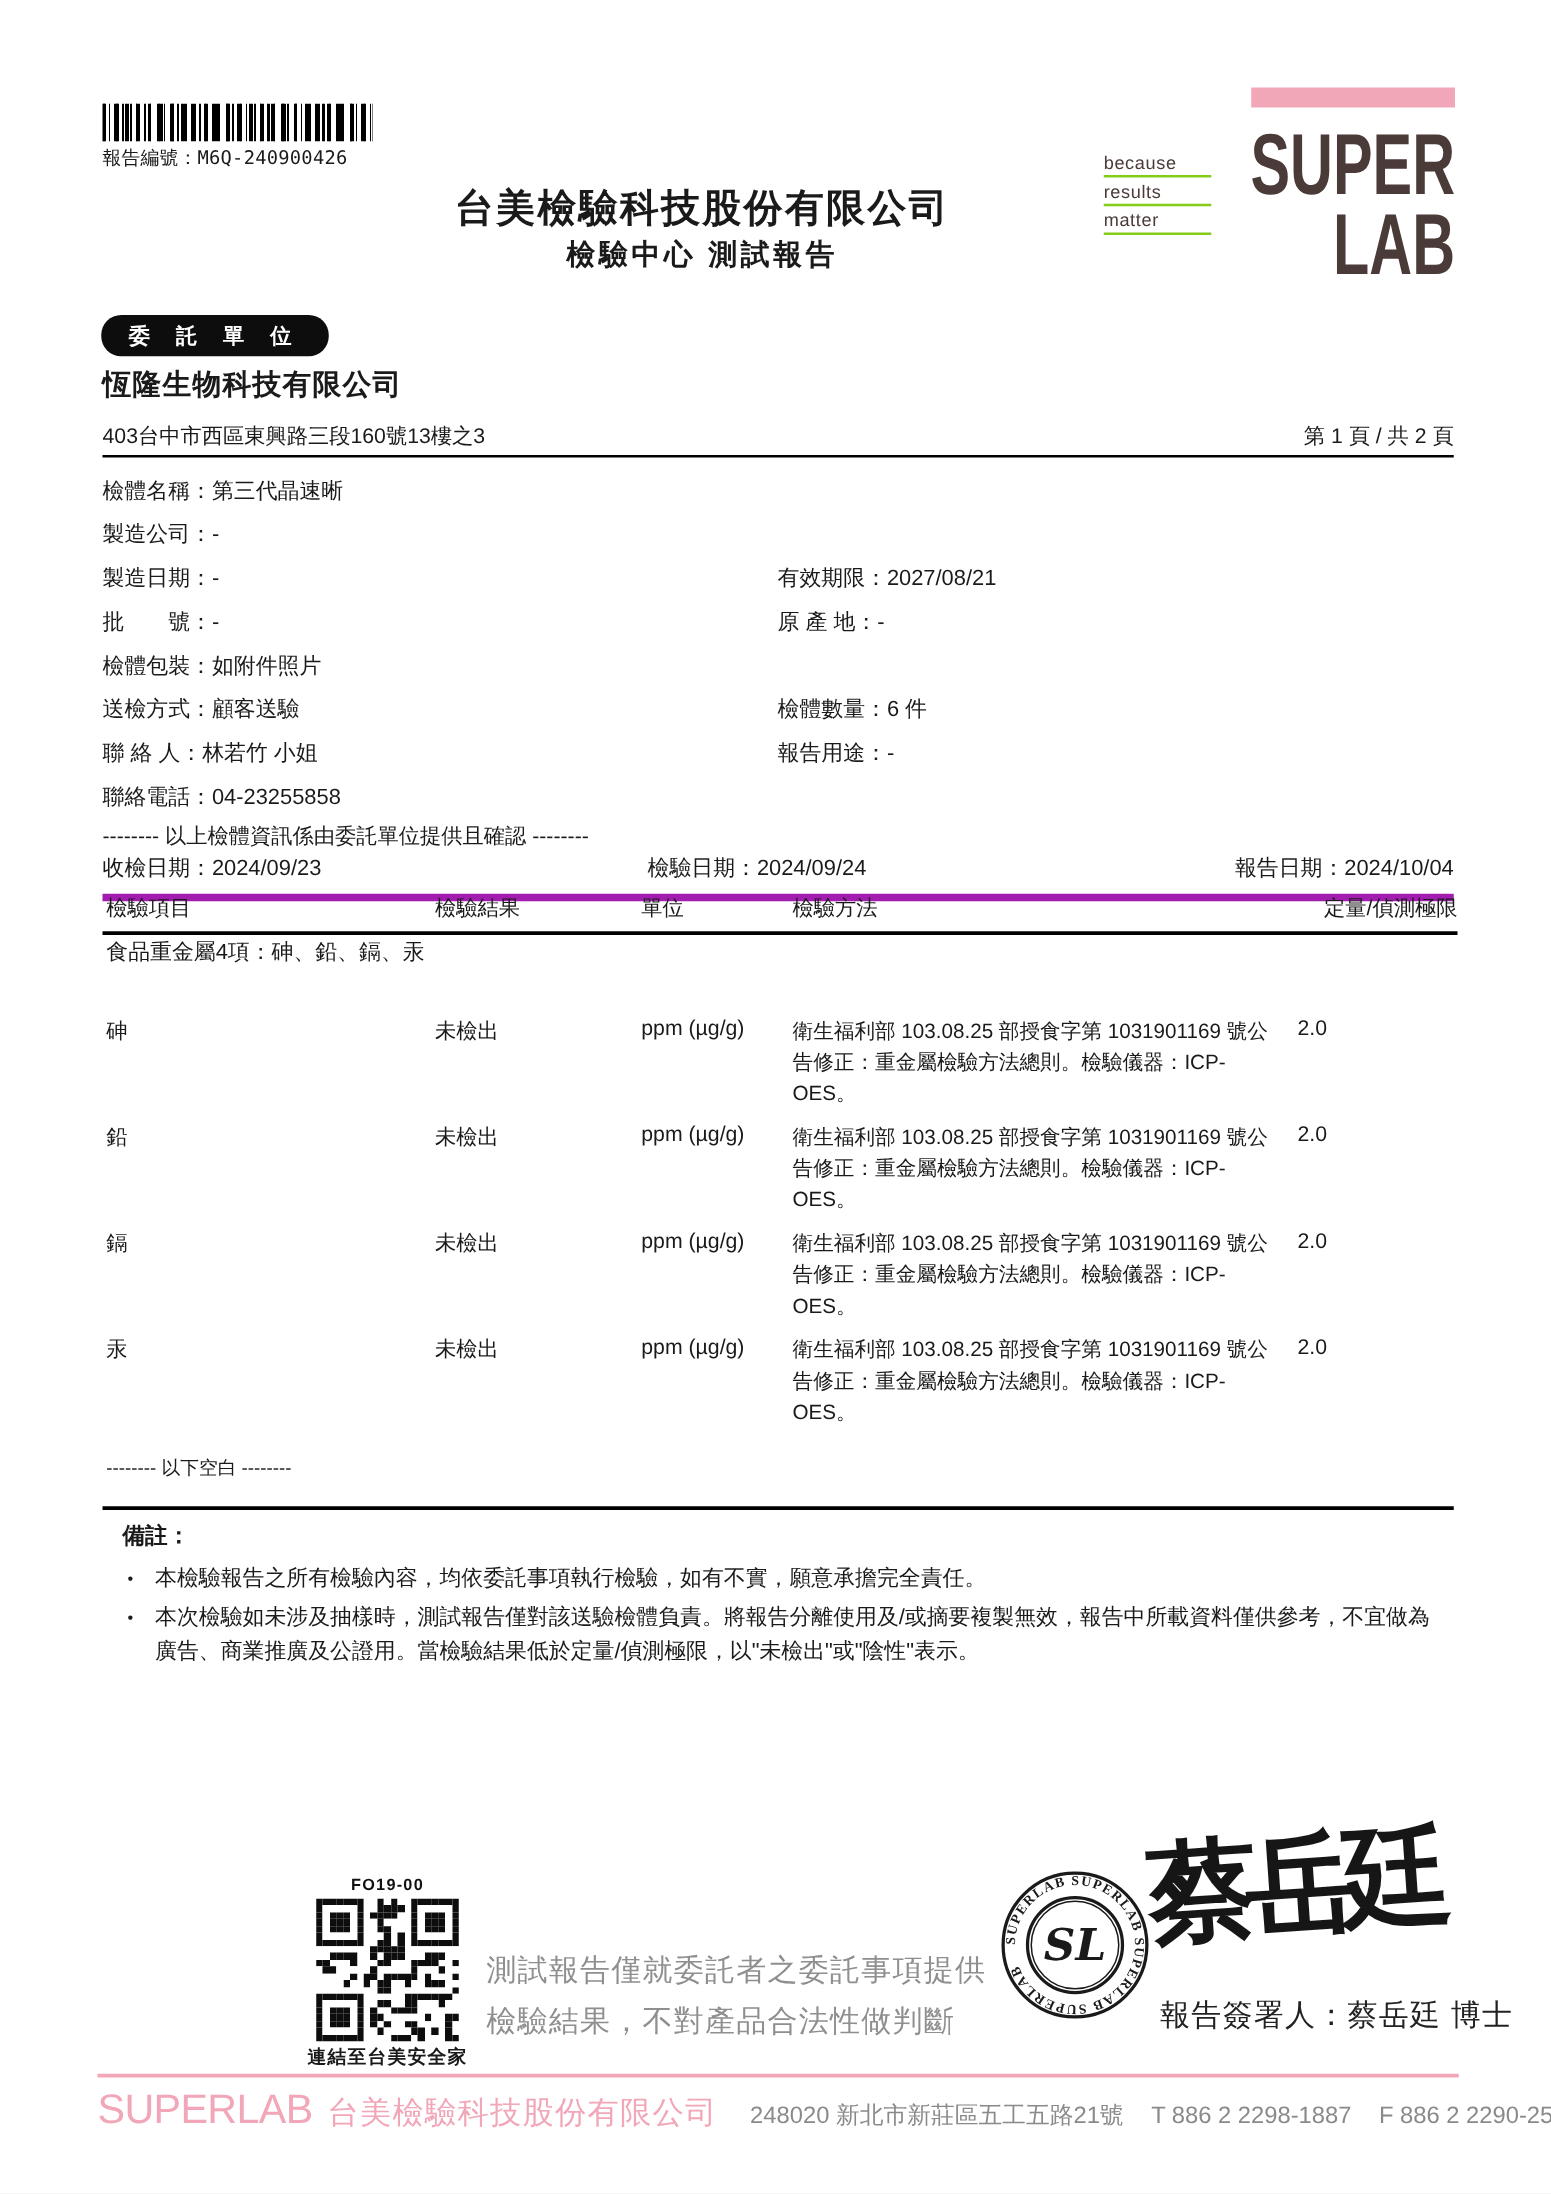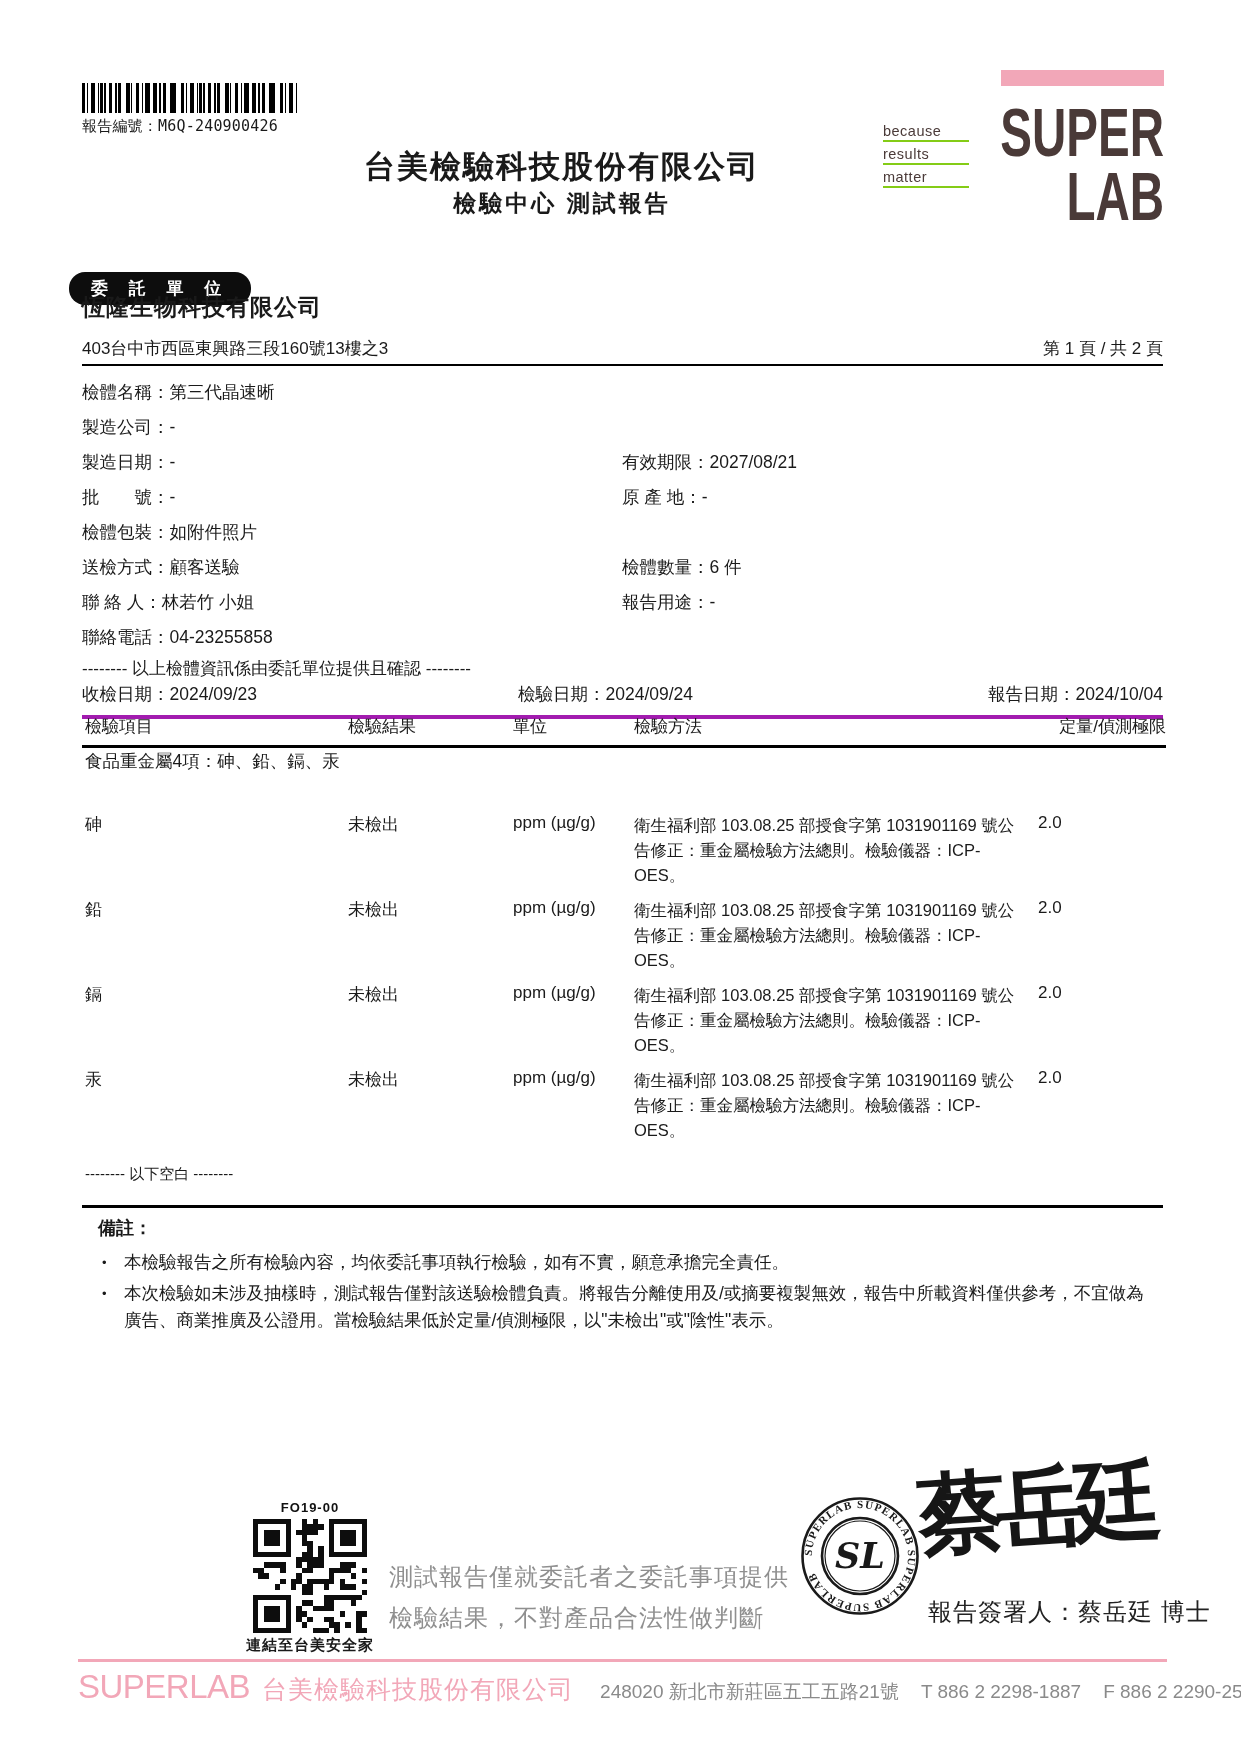--- a/index.html
+++ b/index.html
@@ -24,34 +24,34 @@
   .logo-tagline{padding-bottom:8px;}
   .logo-tagline span{display:block;width:86px;font-size:14.5px;letter-spacing:.5px;color:#4A3A38;
     border-bottom:2px solid #84cc16;padding-bottom:1px;margin-bottom:4px;}
   .logo-words{font-weight:700;font-size:54px;line-height:.93;color:#4A3A38;text-align:right;
     transform:scale(.88,1.28);transform-origin:top right;font-family:"Liberation Sans",sans-serif;}
   
   .title-wrap{position:absolute;left:82px;top:146px;width:960px;text-align:center;}
   .company-title{font-size:31px;font-weight:700;letter-spacing:2px;}
   .report-title{font-size:23px;font-weight:600;letter-spacing:3px;margin-top:0;}
   
-  .badge{position:absolute;left:69px;top:252px;background:#0d0d0d;color:#fff;border-radius:16px;
-    padding:5px 22px;font-size:17px;font-weight:700;letter-spacing:8px;margin-top:20px;}
+  .badge{position:absolute;left:81px;top:252px;background:#0d0d0d;color:#fff;border-radius:16px;
+    padding:5px 22px;font-size:17px;font-weight:700;letter-spacing:8px;}
   .client-name{position:absolute;left:82px;top:292px;font-size:23px;font-weight:700;letter-spacing:1px;}
   .addr-row{position:absolute;left:82px;top:337px;width:1081px;display:flex;justify-content:space-between;font-size:17px;}
   .rule-a{position:absolute;left:82px;top:364px;width:1081px;height:2px;background:#000;}
   
   .info{position:absolute;left:82px;top:374px;width:1081px;font-size:17.5px;}
   .info-row{display:flex;height:35px;align-items:center;}
   .cell-l{width:540px;}
   .cell-r{flex:1;}
   .confirm{height:28px;display:flex;align-items:center;font-size:17px;}
   
   .dates{position:absolute;left:82px;top:682px;width:1081px;display:grid;grid-template-columns:436px 420px auto;
-    font-size:17.5px;padding-bottom:9px;border-bottom:4px solid #a21caf;}
+    font-size:17.5px;padding-bottom:9px;border-bottom:6px solid #a21caf;}
   .dates .r{text-align:right;}
   
   .tgrid{display:grid;grid-template-columns:263px 165px 121px 396px auto;}
   .thead{position:absolute;left:82px;top:715px;width:1081px;font-size:17px;padding:0 0 7px 3px;border-bottom:3.5px solid #000;}
   .thead .c5{text-align:right;}
   .category{position:absolute;left:85px;top:749px;font-size:17.5px;}
   .rows{position:absolute;left:82px;top:813px;width:1081px;}
   .rrow{font-size:17px;margin-bottom:10px;padding-left:3px;}
   .rrow .method{font-size:16.5px;line-height:25px;}
   .rrow .c5{padding-left:8px;}

